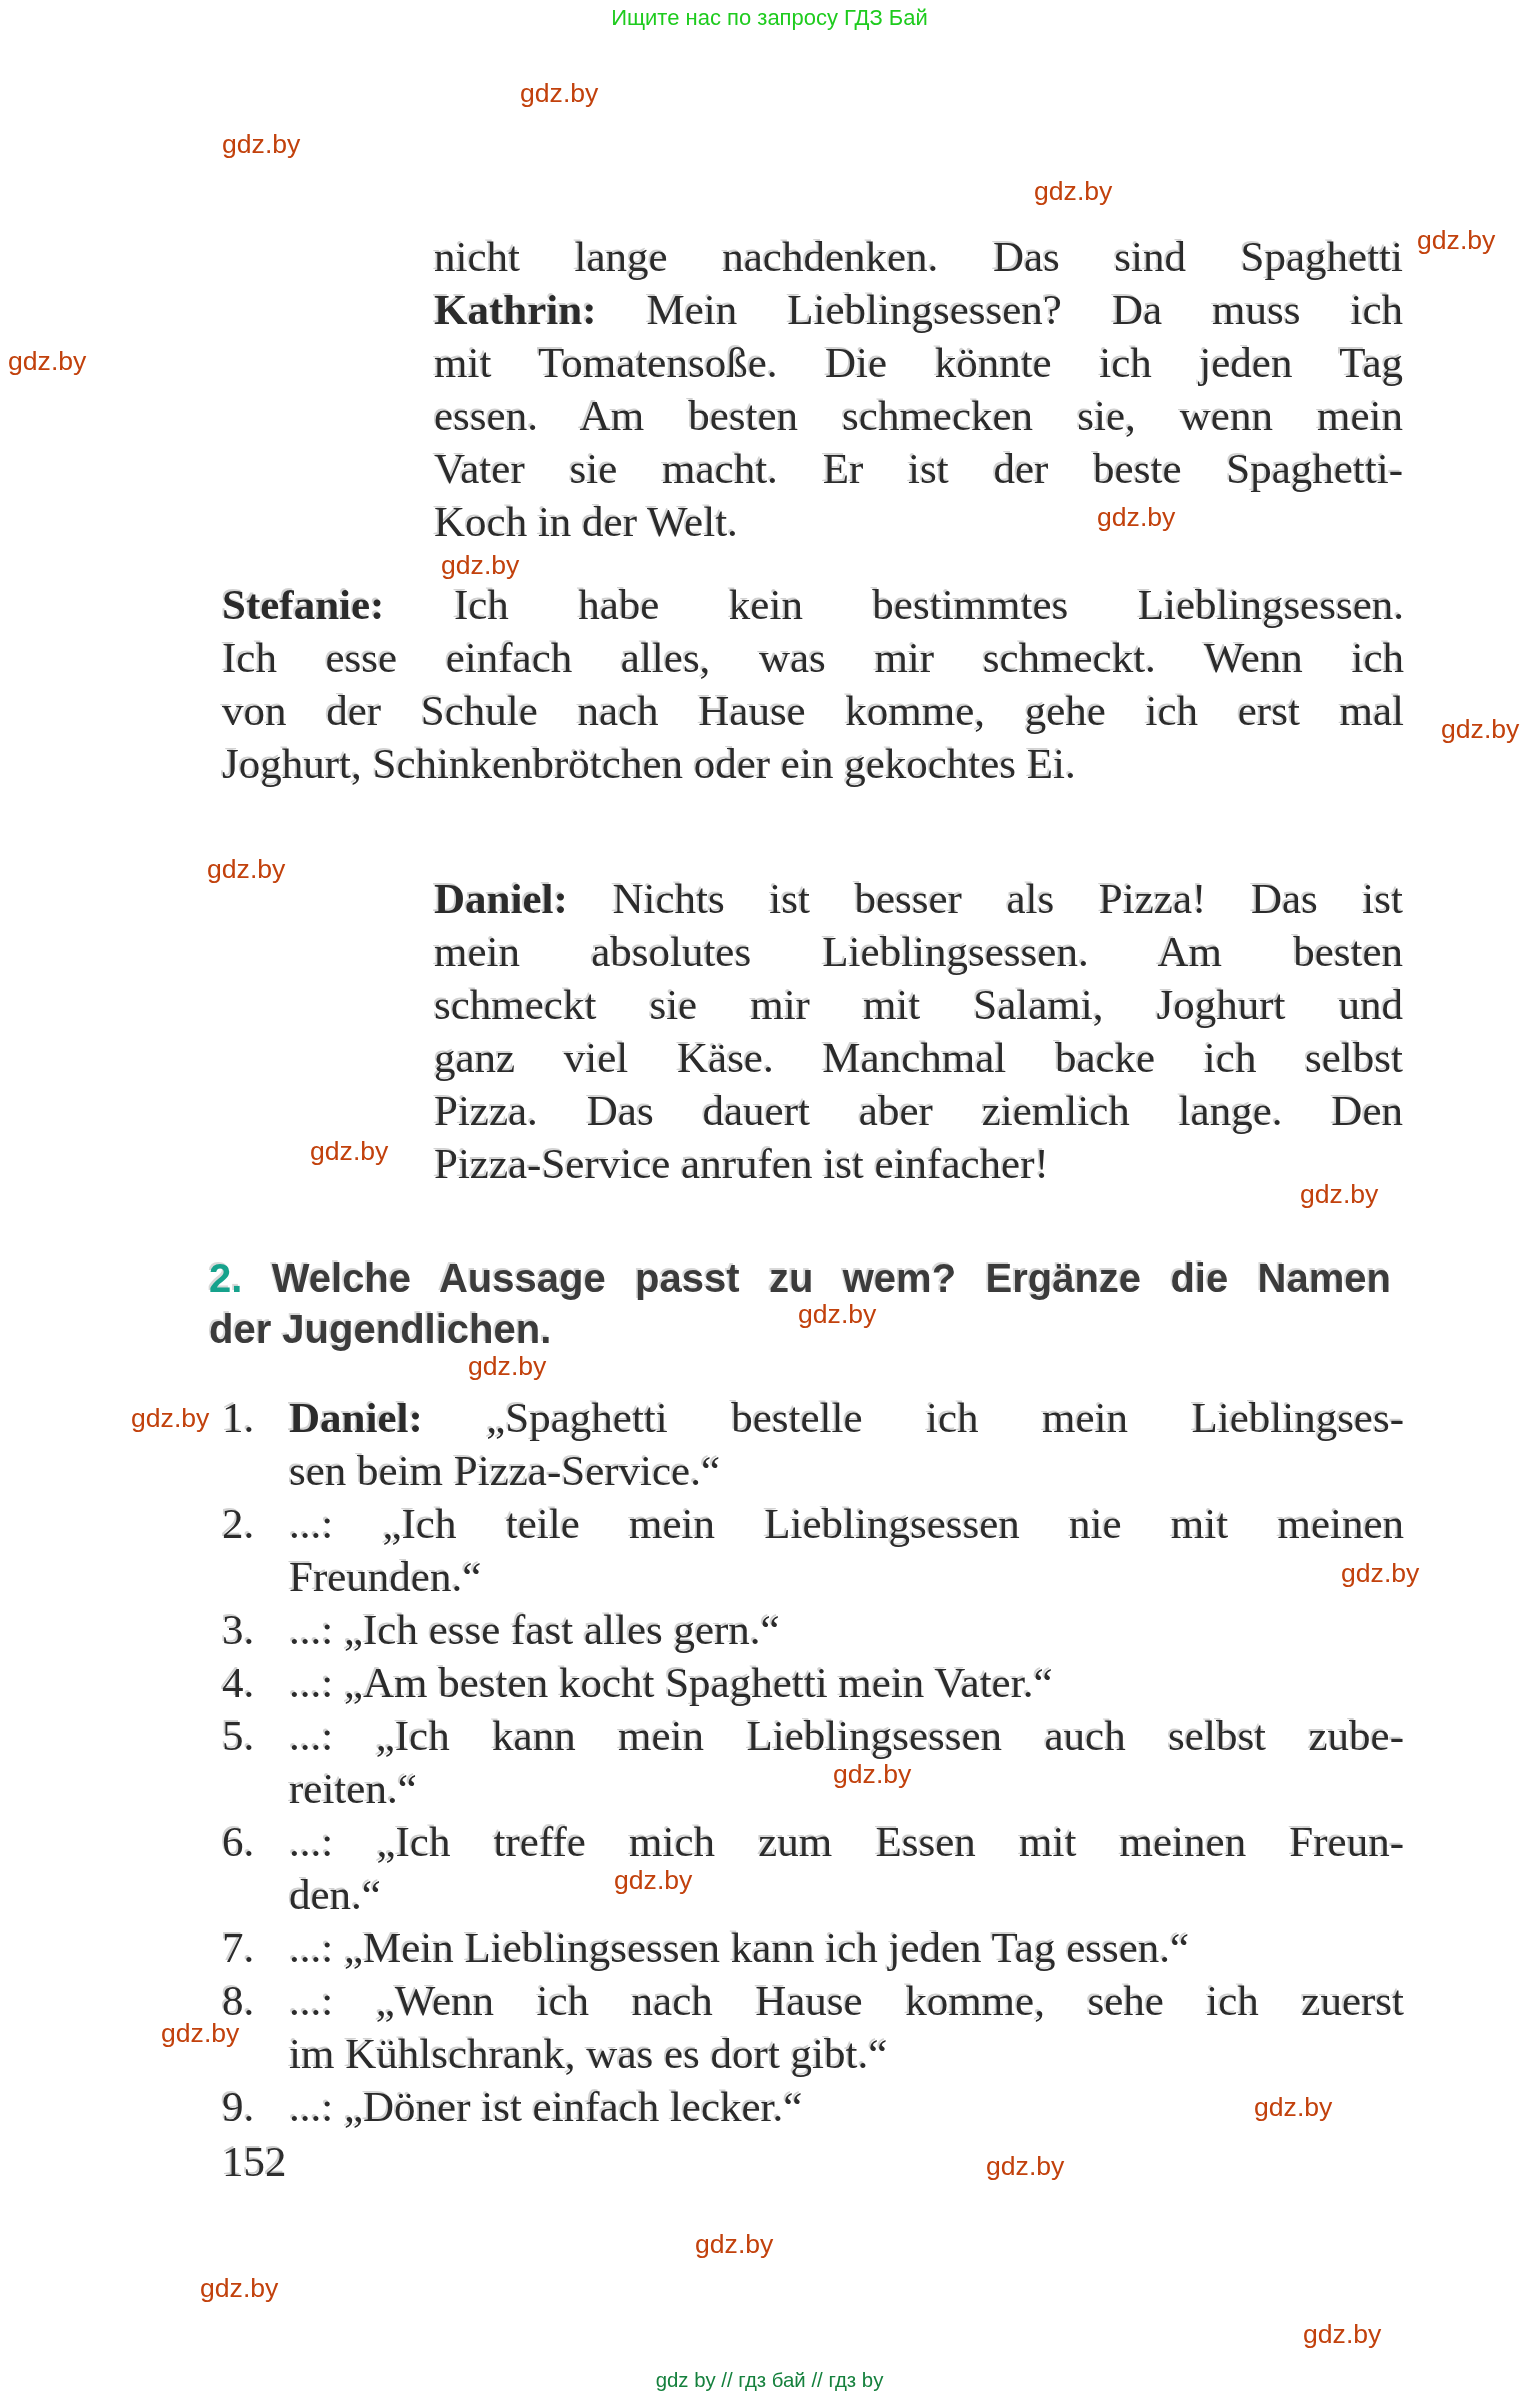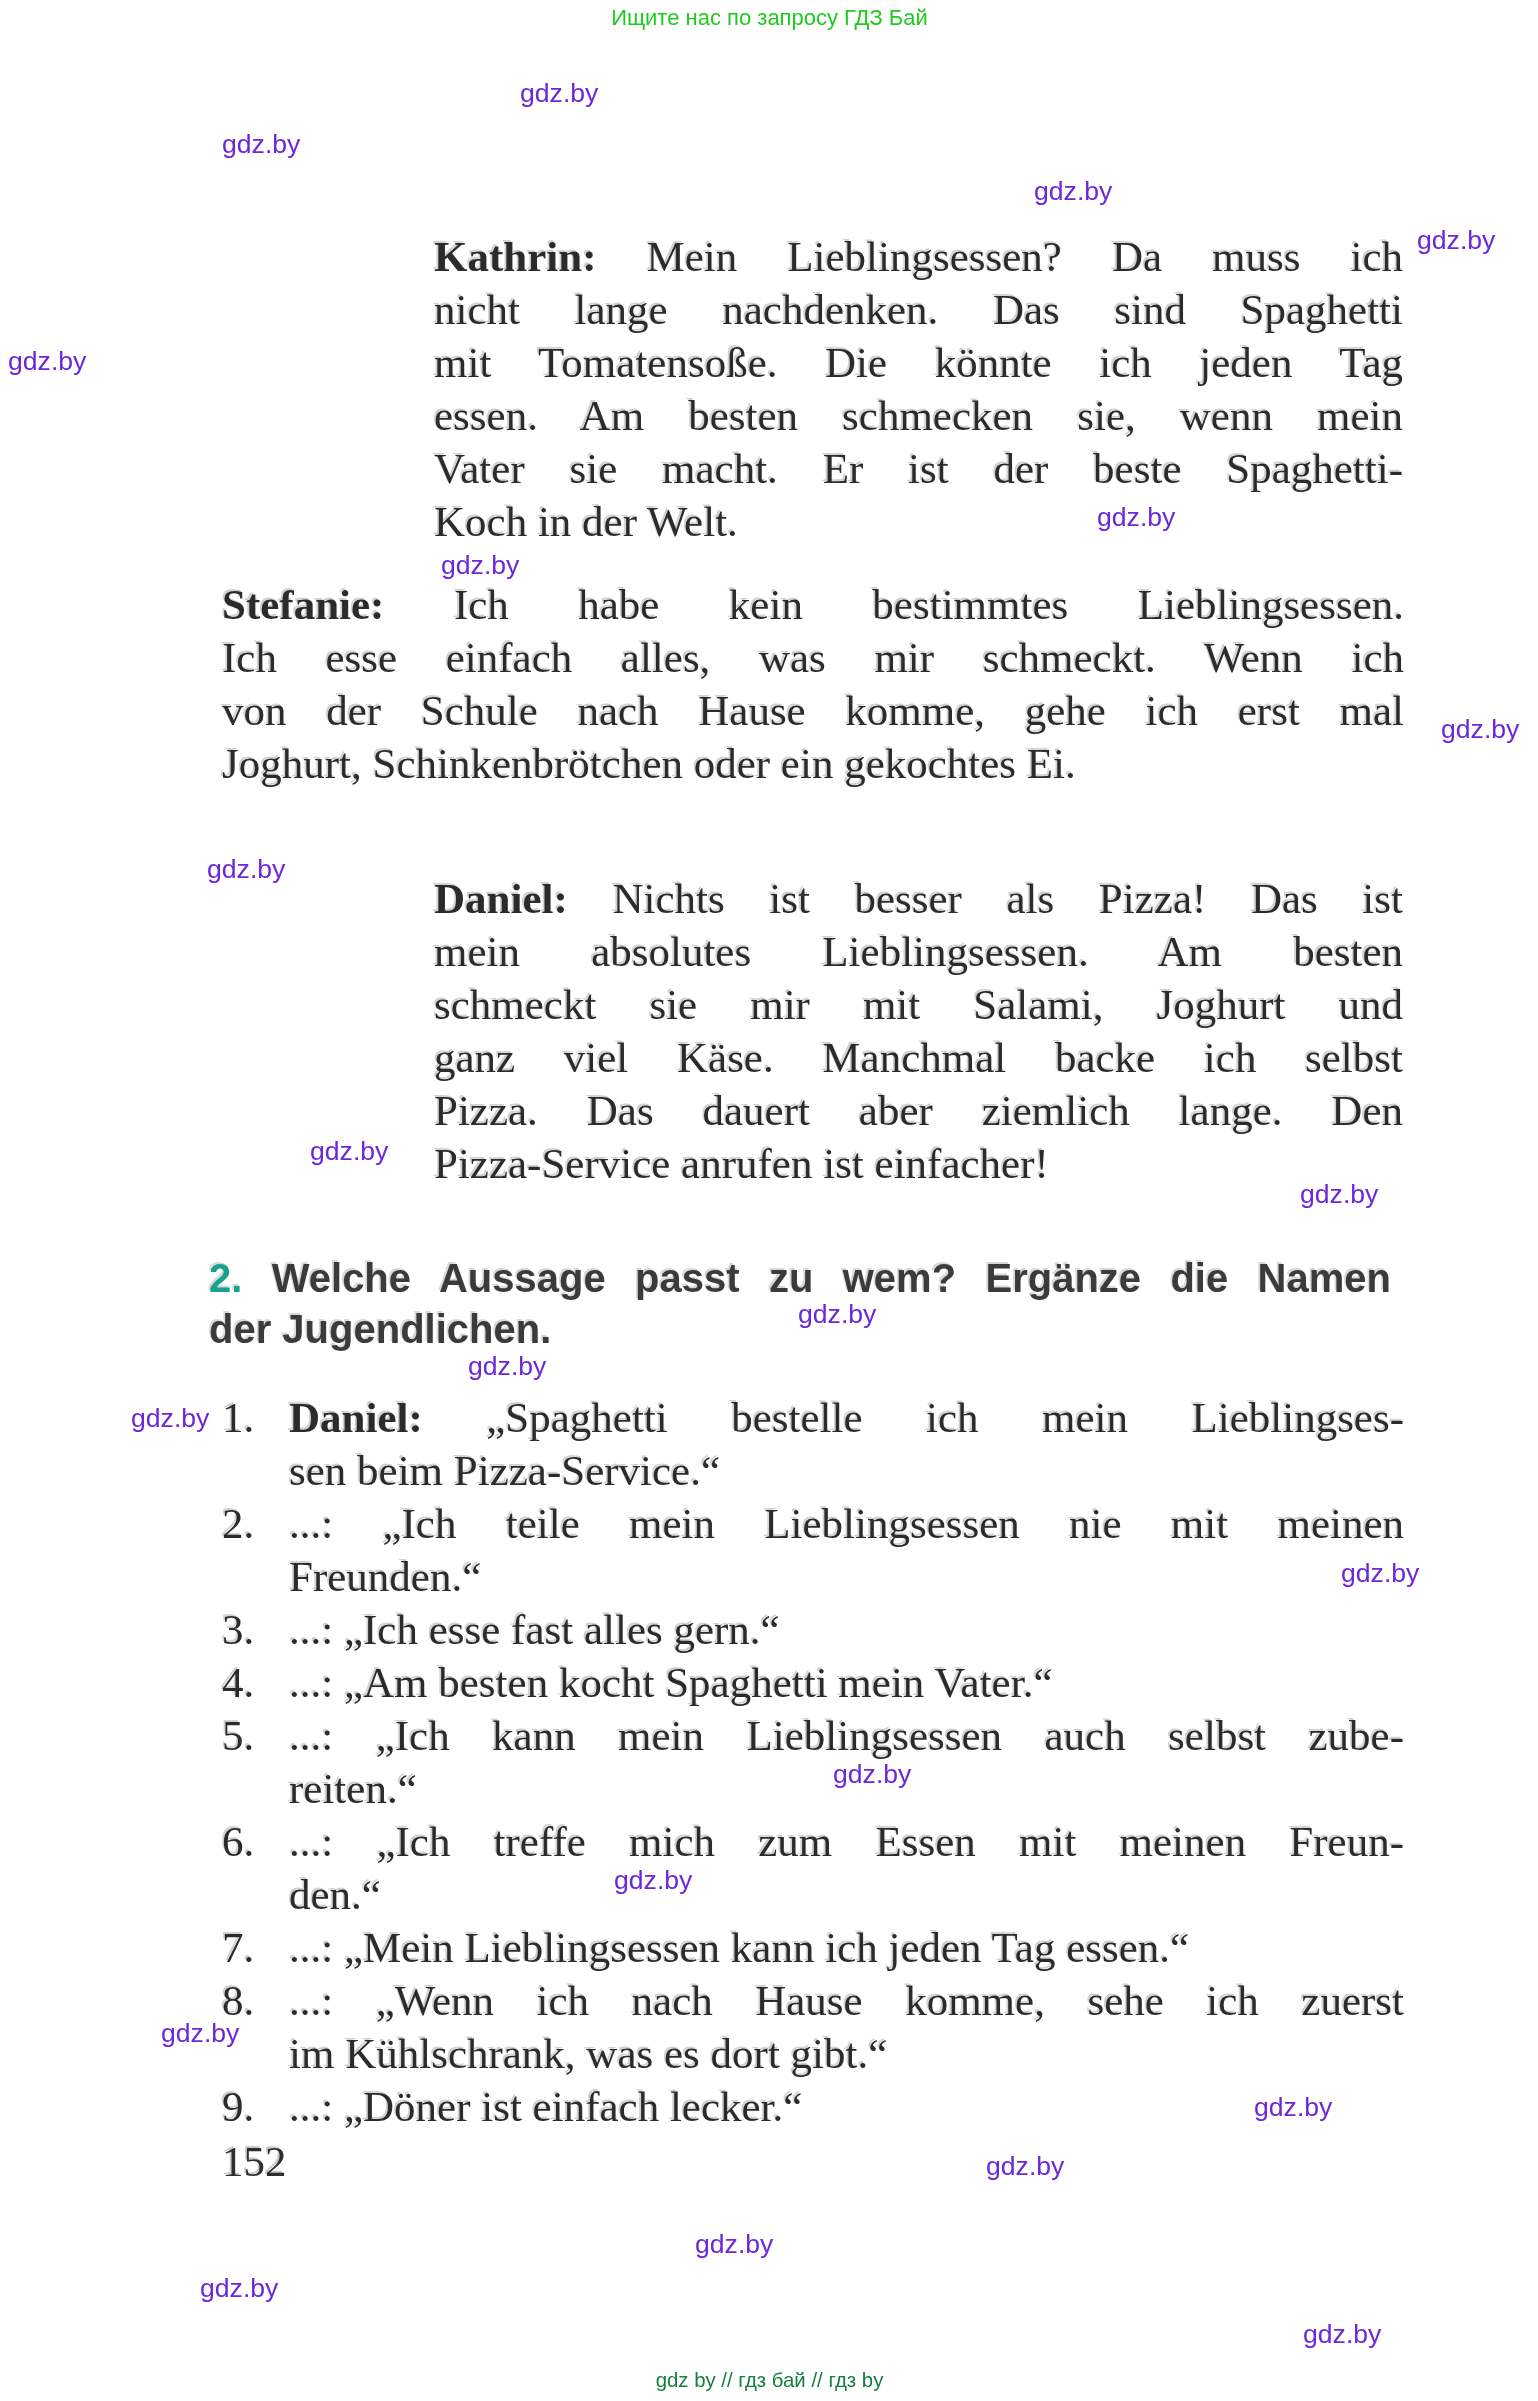--- a/index.html
+++ b/index.html
@@ -6,21 +6,21 @@
   .page{
     position:relative;width:1539px;height:2401px;background:#ffffff;
     font-family:"Liberation Serif", serif;overflow:hidden;
   }
   .promo{
     position:absolute;top:5.3px;left:0;width:100%;text-align:center;
     font-family:"Liberation Sans", sans-serif;font-size:22px;color:#1ecb1e;
   }
   .wm{
     position:absolute;font-family:"Liberation Sans", sans-serif;
-    font-size:26.6px;color:#6d28d9;white-space:nowrap;
+    font-size:26.6px;color:#c2410c;white-space:nowrap;
   }
   .para{
     position:absolute;font-size:43px;line-height:53px;color:#2b2b2b;
     text-shadow:-1.8px -1.8px 0 rgba(125,125,125,0.35);
   }
   .para.indent{left:434px;width:969px;}
   .para.full{left:222px;width:1182px;}
   .j{text-align:justify;text-align-last:justify;}
   .b{font-weight:bold;}
   .heading{
@@ -71,22 +71,22 @@
   <span class="wm" style="left:833px;top:1759px">gdz.by</span>
   <span class="wm" style="left:614px;top:1865px">gdz.by</span>
   <span class="wm" style="left:161px;top:2018px">gdz.by</span>
   <span class="wm" style="left:1254px;top:2092px">gdz.by</span>
   <span class="wm" style="left:986px;top:2151px">gdz.by</span>
   <span class="wm" style="left:695px;top:2229px">gdz.by</span>
   <span class="wm" style="left:200px;top:2273px">gdz.by</span>
   <span class="wm" style="left:1303px;top:2319px">gdz.by</span>
 
   <section class="para indent" style="top:230px">
+    <div class="j">nicht lange nachdenken. Das sind Spaghetti</div>
     <div class="j"><span class="b">Kathrin:</span> <span>Mein Lieblingsessen? Da muss ich</span></div>
-    <div class="j">nicht lange nachdenken. Das sind Spaghetti</div>
     <div class="j">mit Tomatensoße. Die könnte ich jeden Tag</div>
     <div class="j">essen. Am besten schmecken sie, wenn mein</div>
     <div class="j">Vater sie macht. Er ist der beste Spaghetti-</div>
     <div>Koch in der Welt.</div>
   </section>
 
   <section class="para full" style="top:578px">
     <div class="j"><span class="b">Stefanie:</span> <span>Ich habe kein bestimmtes Lieblingsessen.</span></div>
     <div class="j">Ich esse einfach alles, was mir schmeckt. Wenn ich</div>
     <div class="j">von der Schule nach Hause komme, gehe ich erst mal</div>

